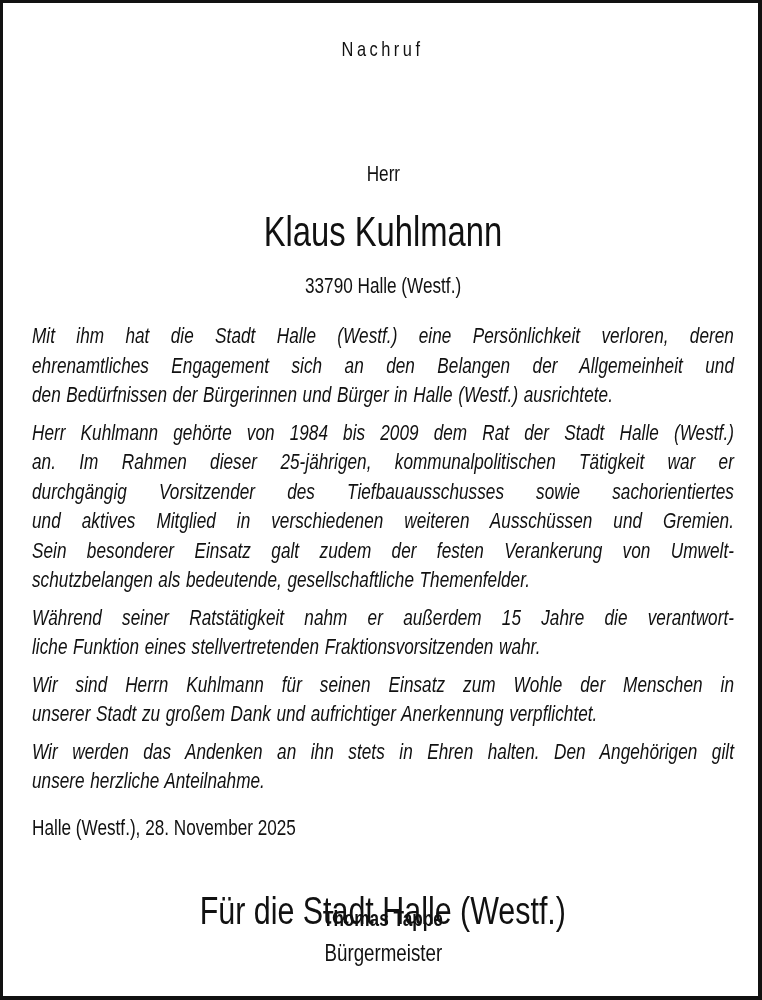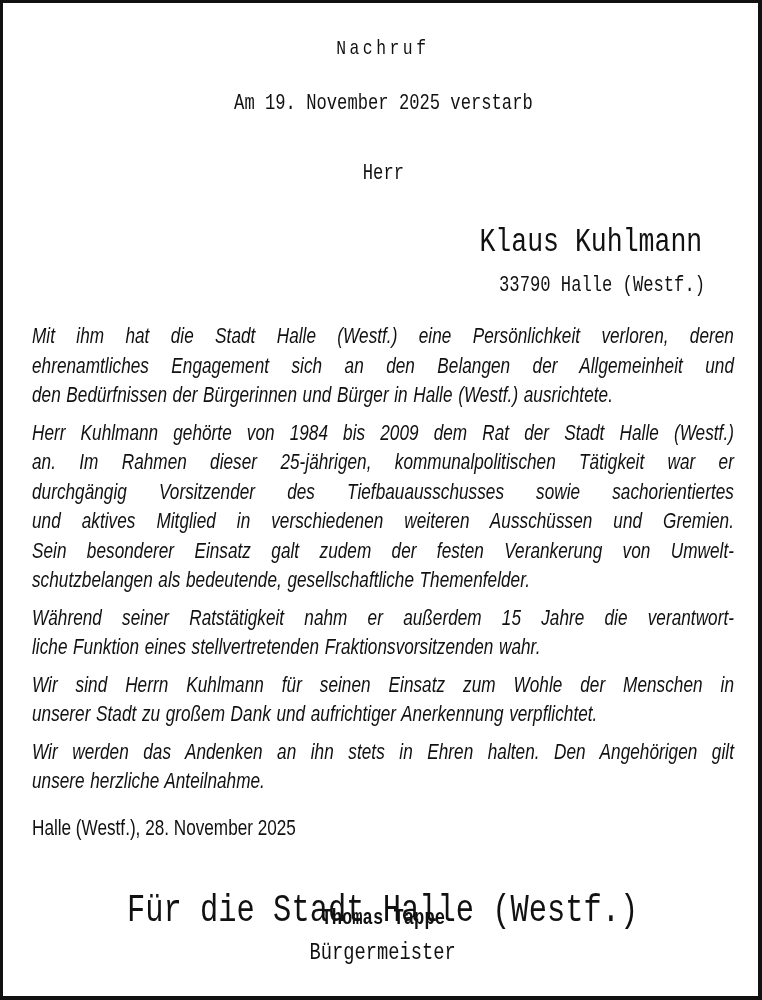--- a/index.html
+++ b/index.html
@@ -31,21 +31,20 @@
       top: 0;
       font-family: "Liberation Sans", sans-serif;
       color: #111111;
     }
     .abs-center {
       position: absolute;
       left: 0;
       right: 0;
       text-align: center;
       white-space: nowrap;
-      font-family: Liberation Mono, monospace;
     }
     .condensed {
       display: inline-block;
       transform: scaleX(0.78);
       transform-origin: center center;
     }
     .title {
       top: 32px;
       font-size: 21px;
       letter-spacing: 4.5px;
@@ -55,30 +54,28 @@
       top: 87px;
       font-size: 22px;
       line-height: 27px;
     }
     .salutation {
       top: 157px;
       font-size: 22px;
       line-height: 28px;
     }
     .name {
-      top: 209px;
-      font-size: 34px;
+      top: 199px;
+      font-size: 42px;
       line-height: 60px;
-      text-align: right;
     }
     .location {
       top: 268px;
       font-size: 22px;
       line-height: 30px;
-      text-align: right;
     }
     .body {
       position: absolute;
       left: 0;
       right: 0;
       top: 318px;
       font-size: 22px;
       line-height: 29.5px;
       font-style: italic;
     }
@@ -133,21 +130,20 @@
 <body>
 
 <div class="frame">
   <div class="content">
 
     <div class="abs-center title">
       <span class="condensed">Nachruf</span>
     </div>
 
     <div class="abs-center intro">
-      <div><span class="condensed">Am 19. November 2025 verstarb</span></div>
     </div>
 
     <div class="abs-center salutation">
       <span class="condensed">Herr</span>
     </div>
 
     <div class="abs-center name">
       <span class="condensed">Klaus Kuhlmann</span>
     </div>
 

